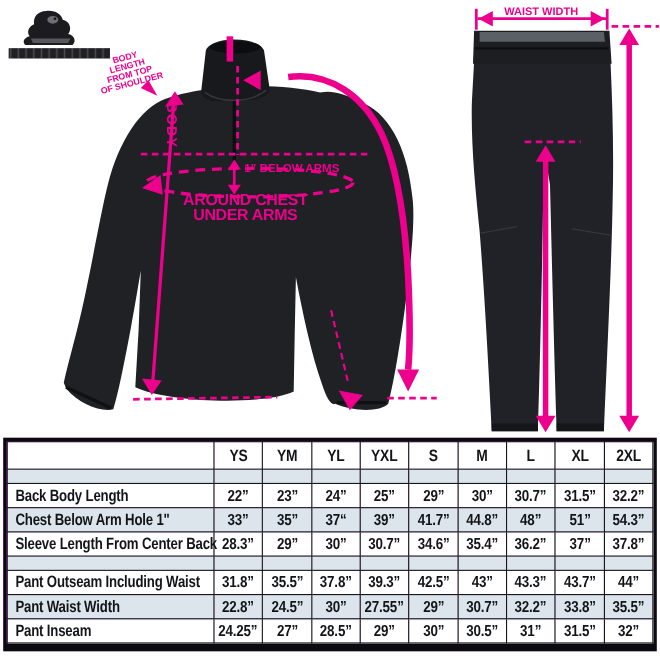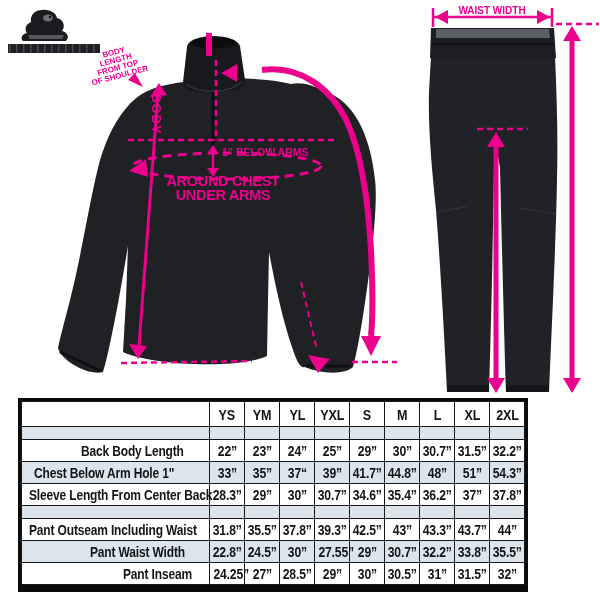--- a/index.html
+++ b/index.html
@@ -12,33 +12,33 @@
   .logo { position:absolute; left:4px; top:4px; width:100px; height:50px; }
 
   
   .diagram { position:absolute; left:0; top:0; }
   svg text { font-family:"Liberation Sans", sans-serif; font-weight:bold; fill:var(--pink); }
   .ps { stroke:var(--pink); fill:none; }
   .pf { fill:var(--pink); stroke:none; }
   .dash { stroke-dasharray:6 4; }
 
   
-  .size-table { position:absolute; left:18px; top:398px; width:510px;
+  .size-table { position:absolute; left:3px; top:398px; width:594px;
                 border:3px solid #0a0b0d; border-bottom:7px solid #0a0b0d; background:#d946ef; }
   .size-table table { border-collapse:collapse; width:100%; table-layout:fixed; }
   .size-table td, .size-table th { border:1.5px solid #15171a; padding:0; text-align:center;
                 vertical-align:middle; color:var(--ink); white-space:nowrap; overflow:visible; }
   .size-table col.lbl { width:188px; }
   tr.hdr td { height:25px; font-size:15px; font-weight:bold; background:#fff; }
   tr.spacer td { height:13px; background:var(--alt); }
   tr.data td { height:22px; font-size:14.5px; font-weight:bold; }
   tr.data.alt td { background:var(--alt); }
   tr.data.w td { background:#fff; }
   .cell-txt { display:inline-block; transform:scaleX(0.84); transform-origin:center; letter-spacing:-0.2px; }
-  td.rowlabel { text-align:right; padding-left:7px; }
+  td.rowlabel { text-align:left; padding-left:7px; }
   td.rowlabel .cell-txt { transform-origin:left center; transform:scaleX(0.8); font-size:15px; }
 </style>
 </head>
 <body>
 
 <div class="stage">
 
   <div class="logo">
     <svg width="100" height="50" viewBox="0 0 100 50">
       <path d="M38,6 C30,6 26,12 27,18 C22,20 20,25 23,29 C18,30 16,34 19,37 L62,37 C66,33 63,28 58,27 C62,22 59,15 53,14 C52,9 46,5 38,6 Z" fill="#1c1c20"></path>

